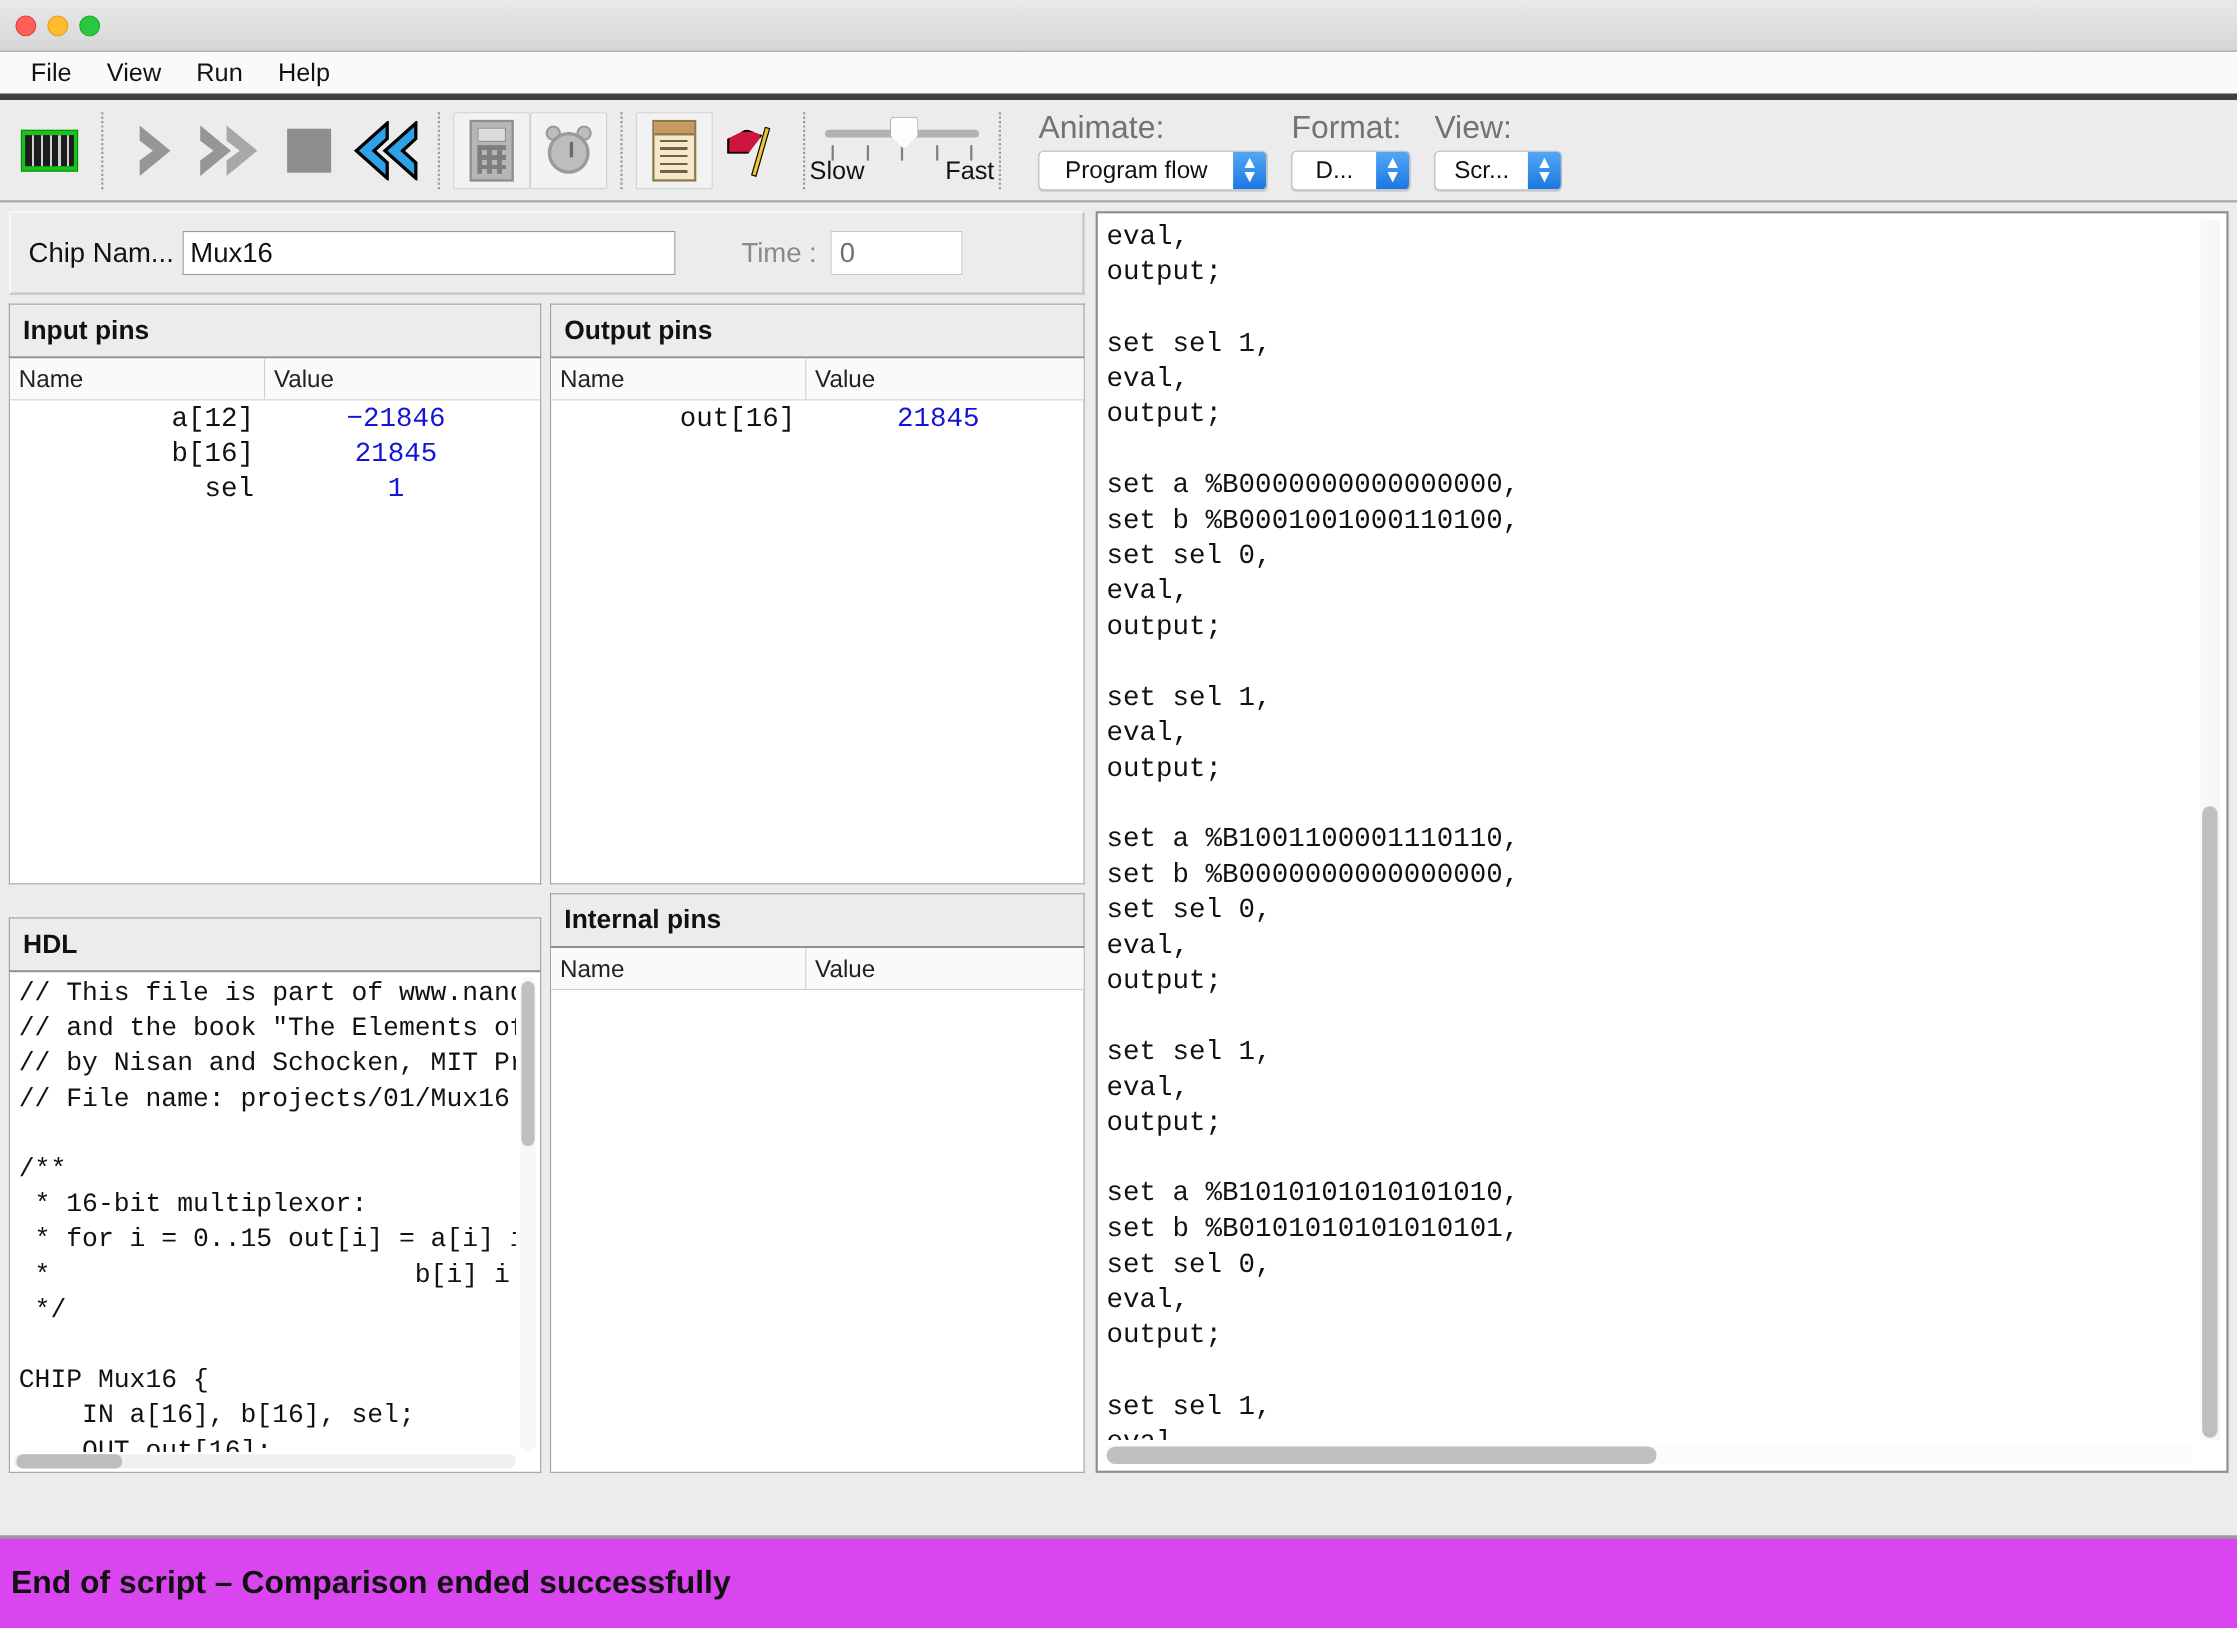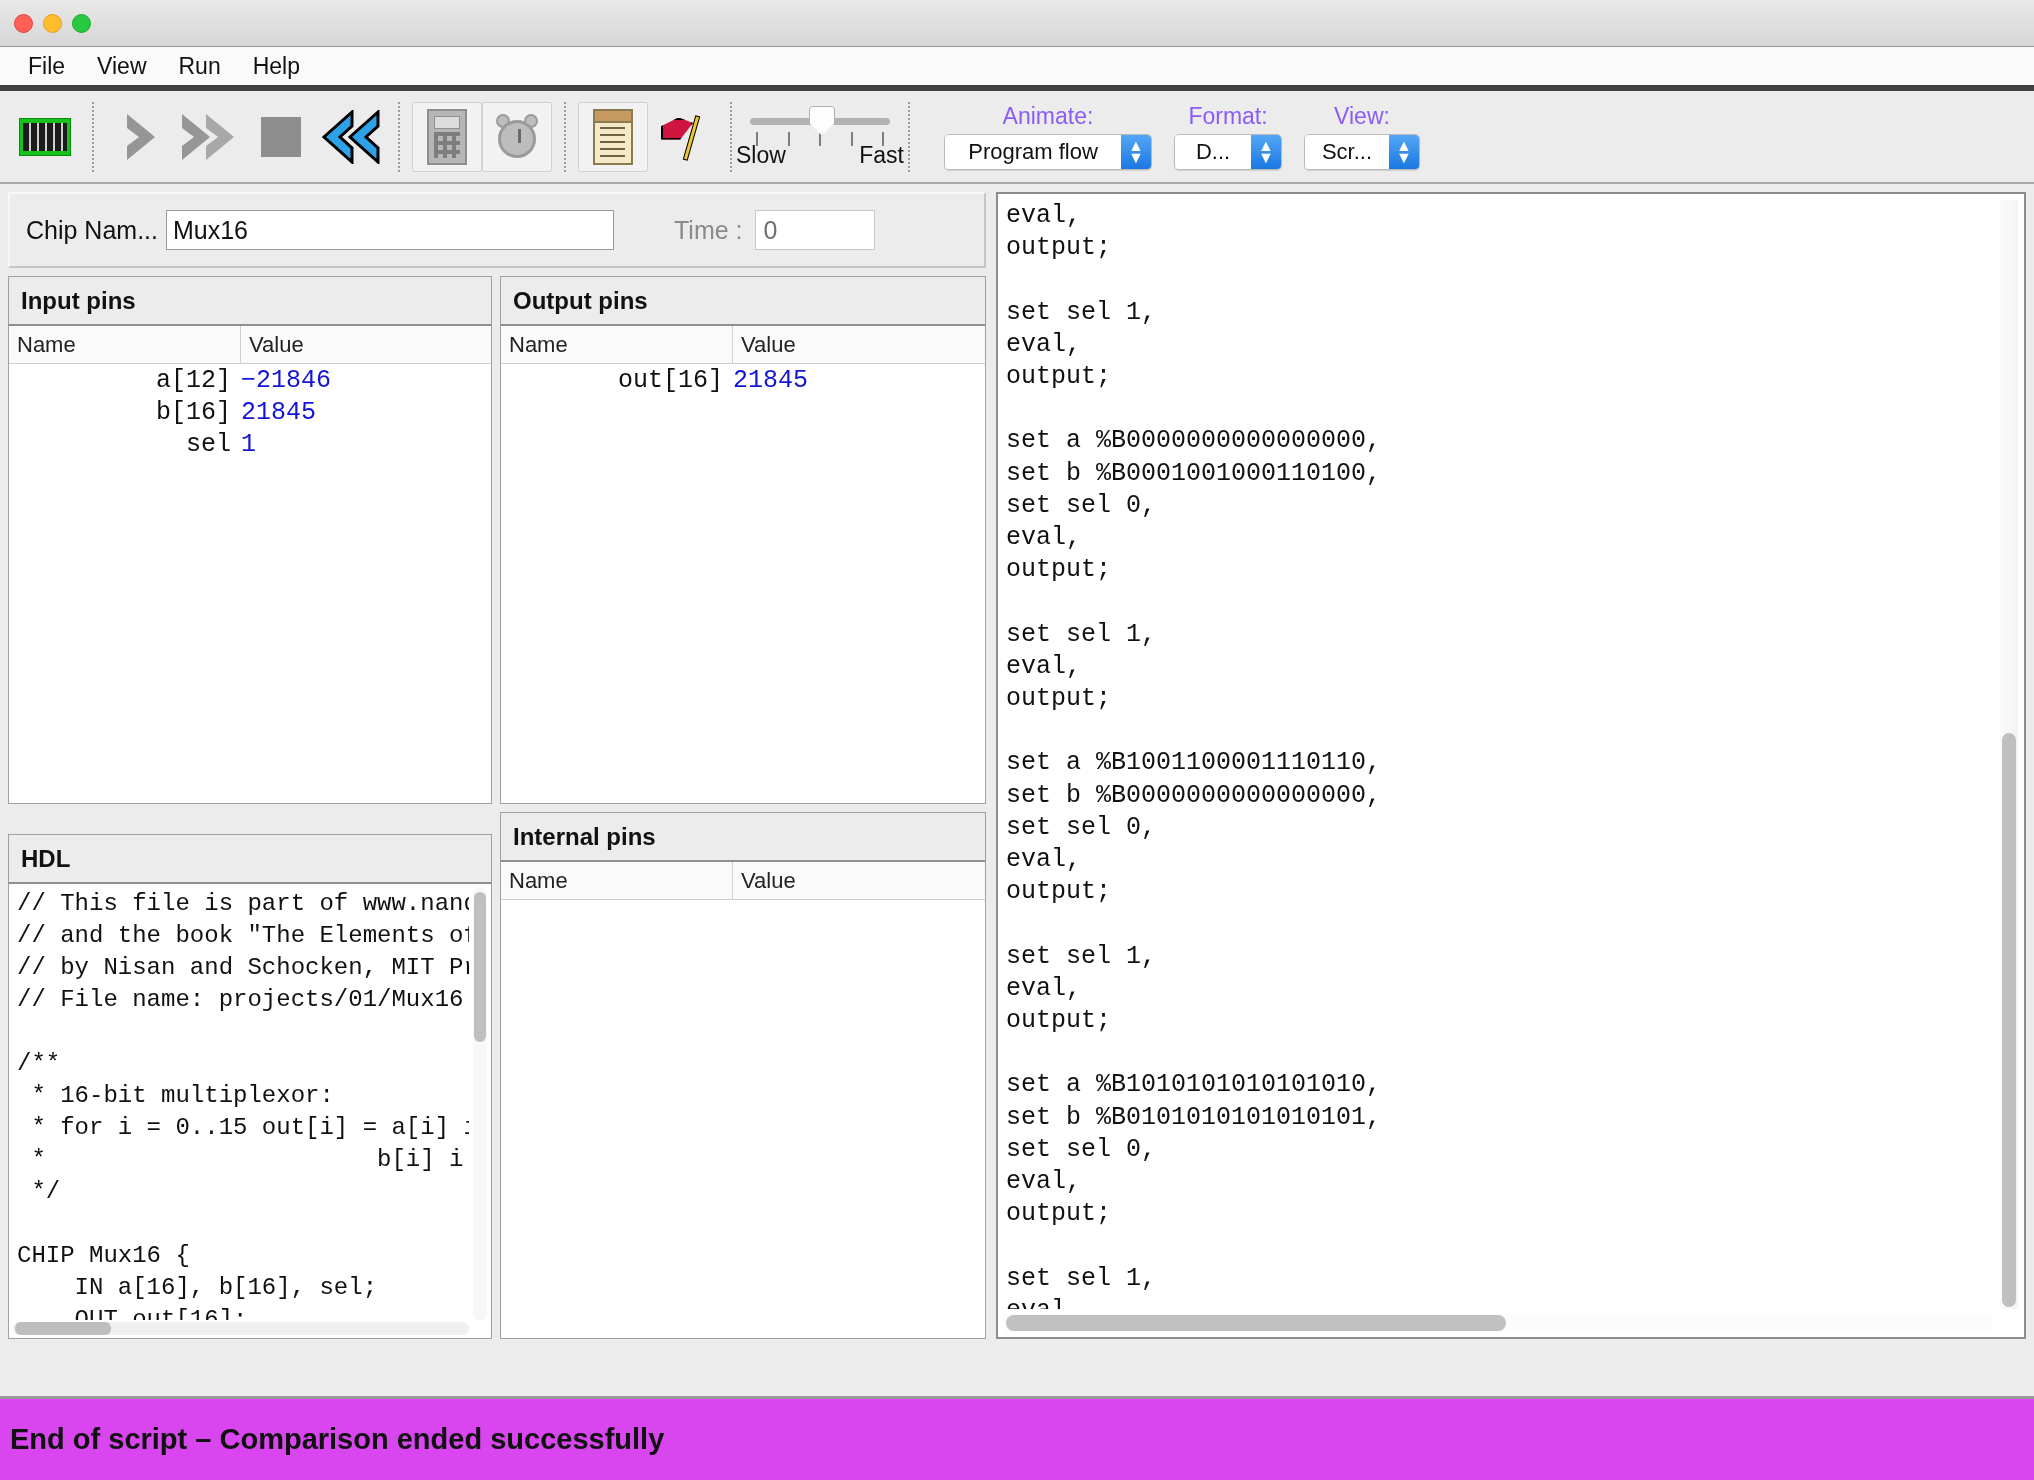--- a/index.html
+++ b/index.html
@@ -149,21 +149,21 @@
     border-radius: 4px 4px 13px 13px;
     clip-path: polygon(0 0,100% 0,100% 55%,50% 100%,0 55%);
   }
   #speed-labels {
     width: 168px; display:flex; justify-content: space-between;
     font-size: 23px; color: #111; margin-top: -2px;
   }
 
   
   .dd-group { display:flex; flex-direction: column; margin-left: 22px; }
-  .dd-label { font-size: 23px; color: #8b5cf6; margin-bottom: 4px; text-align: center; }
+  .dd-label { font-size: 29px; color: #737373; margin-bottom: 4px; }
   .dd {
     display:flex; align-items:stretch; height: 36px;
     border-radius: 5px; overflow: hidden;
     border: 1px solid #b9b9b9; background: #fff;
     box-shadow: 0 1px 1px rgba(0,0,0,.12);
   }
   .dd .dd-val {
     background: #fff; display:flex; align-items:center; justify-content:center;
     font-size: 22px; color: #111; padding: 0 12px; white-space: nowrap;
   }
@@ -220,21 +220,21 @@
     background:#fafafa;
   }
   .th {
     font-size: 22px; color:#222; display:flex; align-items:center; padding-left: 8px;
   }
   .th.name { width: 232px; border-right: 1px solid #cfcfcf; }
   .th.value { flex: 1; }
   .tr { height: 32px; display:flex; align-items:center; font-size: 25px;
         font-family:"Liberation Mono", monospace; }
   .td-name { width: 232px; text-align: right; padding-right: 10px; color:#111; }
-  .td-val  { flex: 1; text-align: left; padding-right: 12px; color:#1414d6; }
+  .td-val  { flex: 1; text-align: center; padding-right: 12px; color:#1414d6; }
 
   
   #lower-row { display:flex; gap: 8px; flex: 1; min-height: 0; }
   .hdl-panel { width: 484px; display:flex; flex-direction:column;margin-top:22px; }
   .int-panel { width: 486px; display:flex; flex-direction:column; }
   #hdl-body {
     flex:1; background:#fff; border:1px solid #a0a0a0; border-top:none;
     position: relative; overflow:hidden;
   }
   #hdl-text {

